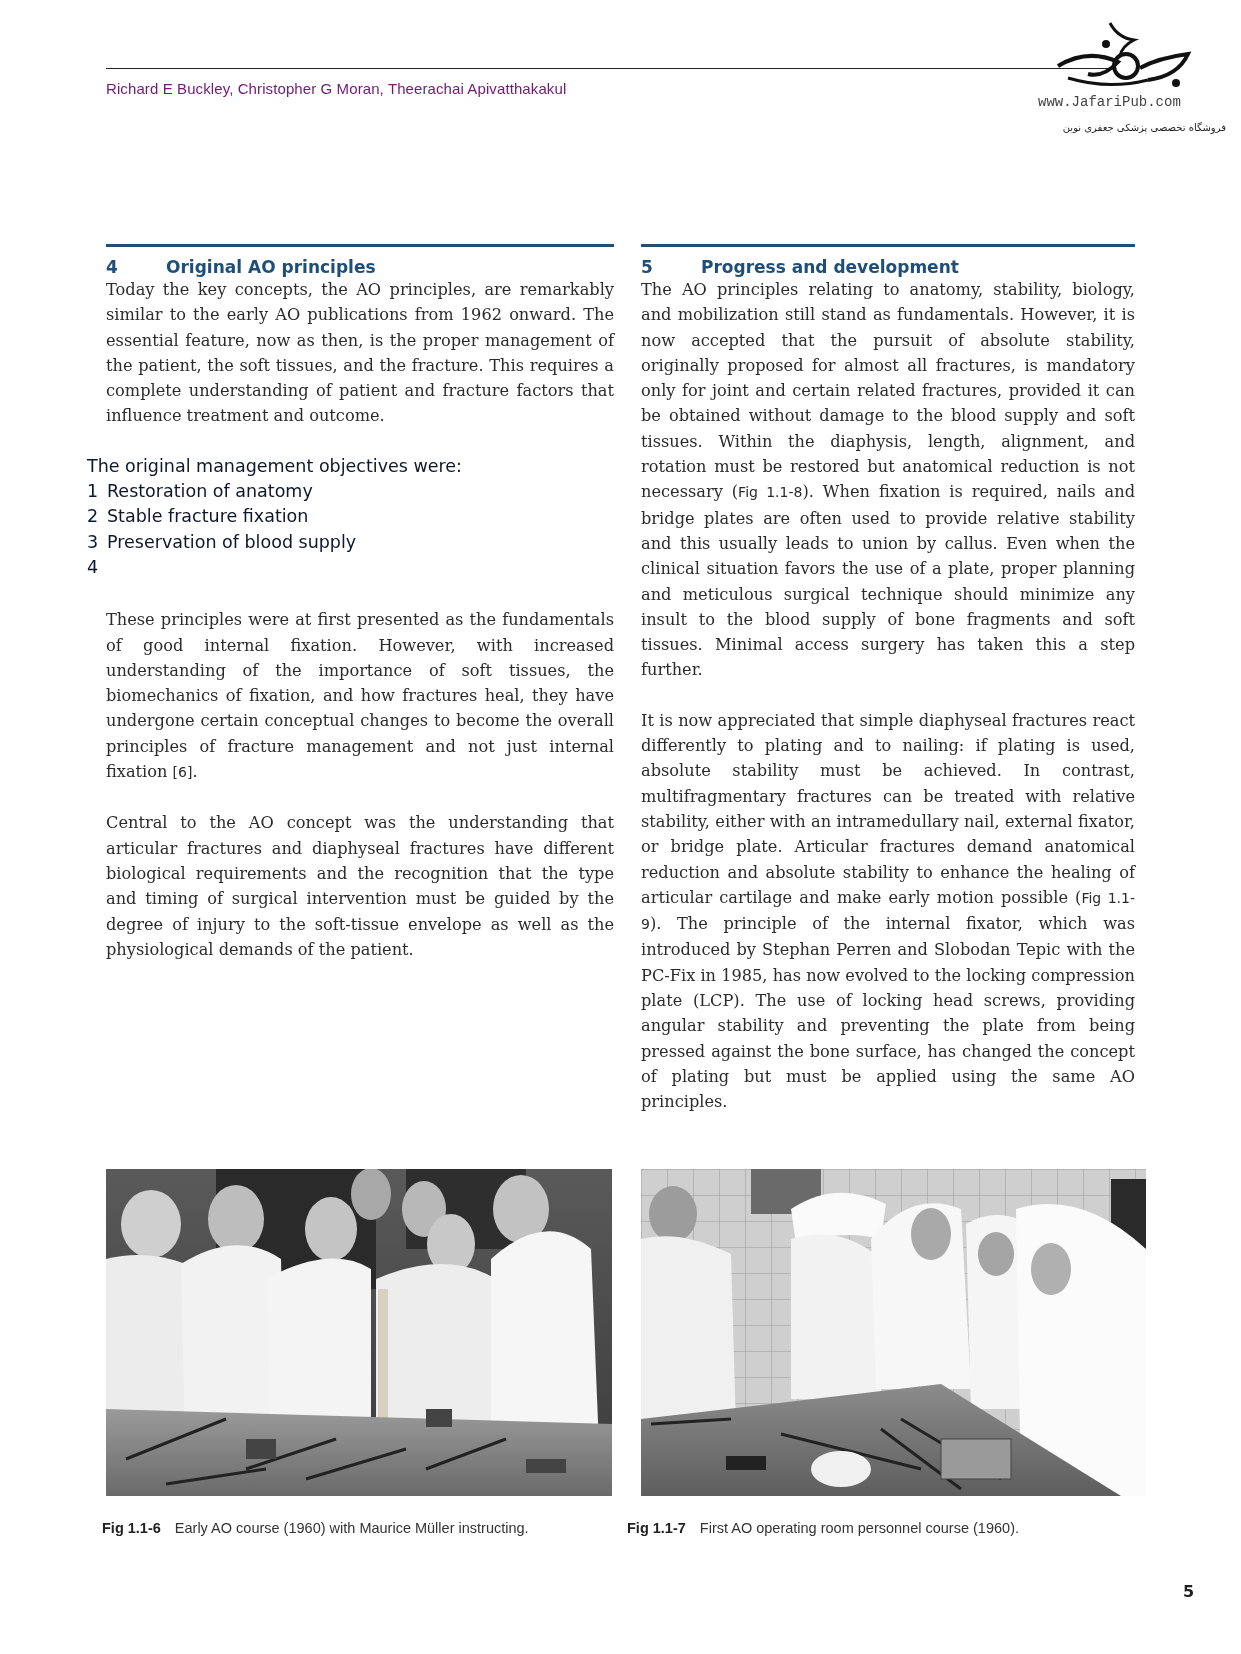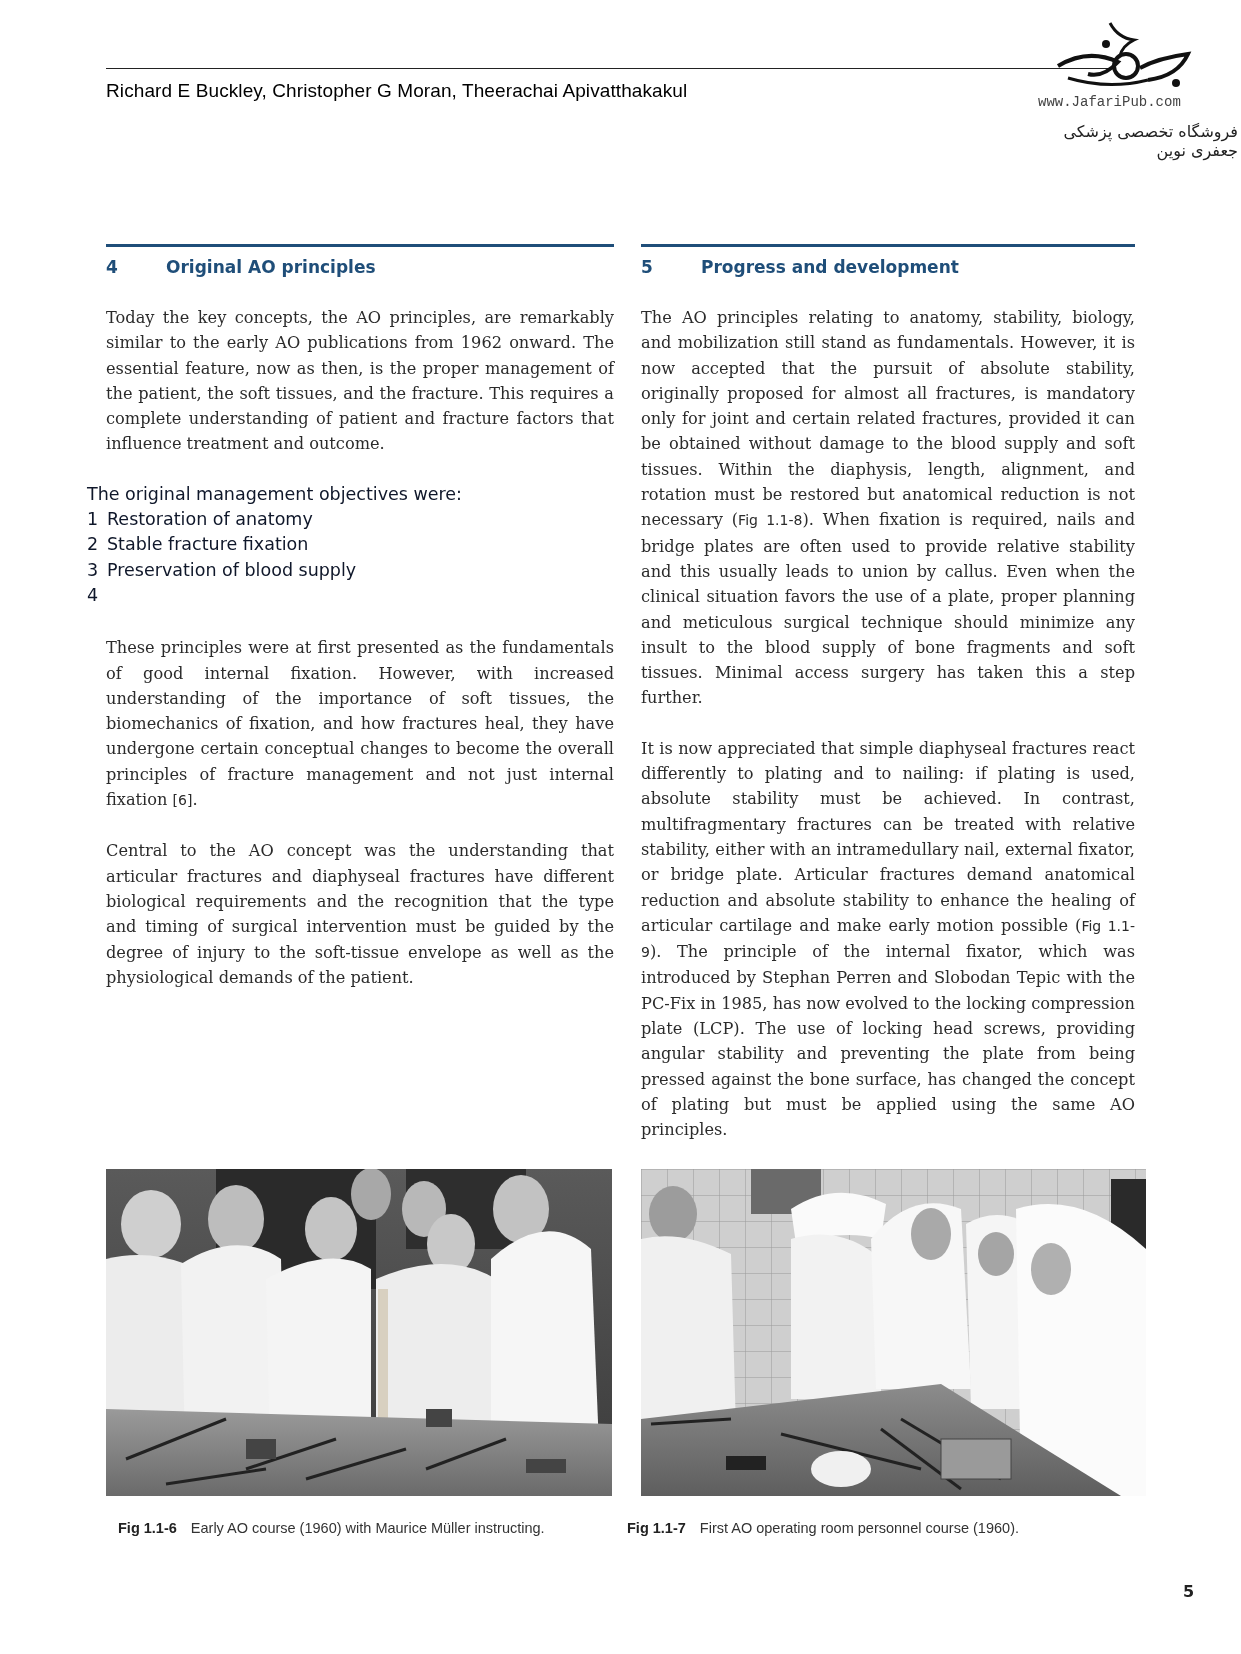--- a/index.html
+++ b/index.html
@@ -1,43 +1,43 @@
 <!DOCTYPE html>
 <html><head>
 <meta charset="utf-8">
 <style>
   html, body { margin: 0; padding: 0; background: #ffffff; }
   body { width: 1241px; height: 1654px; position: relative; overflow: hidden; font-family: "DejaVu Serif", serif; color: #2a2a2a; }
   .header-rule { position: absolute; left: 106px; top: 68px; width: 1010px; height: 1px; background: #222; }
-  .header-authors { position: absolute; left: 106px; top: 80px; font-family: "Liberation Sans", sans-serif; font-size: 19px; color: #000000; letter-spacing: 0.1px; }
+  .header-authors { position: absolute; left: 106px; top: 80px; font-family: "Liberation Sans", sans-serif; font-size: 15px; color: #701a75; letter-spacing: 0.1px; }
   .logo { position: absolute; left: 1030px; top: 18px; width: 190px; height: 120px; }
   .logo svg { position: absolute; left: 18px; top: 0; }
   .logo-url { position: absolute; left: 8px; top: 76px; width: 190px; font-family: Liberation Mono, monospace; font-size: 14px; color: #444; }
-  .logo-fa { position: absolute; left: 12px; top: 104px; width: 196px; font-family: "DejaVu Sans", sans-serif; font-size: 16px; color: #222; direction: rtl; text-align: right; }
+  .logo-fa { position: absolute; left: 0px; top: 104px; width: 196px; font-family: "DejaVu Sans", sans-serif; font-size: 10px; color: #222; direction: rtl; text-align: right; }
 
   .col { position: absolute; top: 244px; width: 508px; }
   .col-left { left: 106px; }
   .col-right { left: 641px; width: 494px; }
   .sec-rule { height: 3px; background: #1f4e79; }
   .sec-head { display: flex; font-family: "DejaVu Sans", sans-serif; font-weight: bold; color: #1f4e79; font-size: 17px; margin-top: 10px; }
   .sec-num { width: 60px; }
   .para { font-size: 16.2px; line-height: 25.3px; text-align: justify; color: #2b2b2b; margin: 0; }
-  .p1 { margin-top: 28px; }
+  .p1 { }
   .pgap { margin-top: 25px; }
   .ref { font-family: "DejaVu Sans", sans-serif; font-weight: normal; font-size: 14px; }
   .obj-block { margin-left: -19px; margin-top: 25px; font-family: "DejaVu Sans", sans-serif; color: #0f172a; font-size: 17.5px; line-height: 25.3px; }
   .obj-item { display: flex; }
   .obj-num { width: 20px; }
   .obj-ref { font-size: 13px; }
 
   .photo { position: absolute; top: 1169px; height: 327px; overflow: hidden; }
   .photo-left { left: 106px; width: 506px; }
   .photo-right { left: 641px; width: 505px; }
   .caption { position: absolute; top: 1520px; font-family: "Liberation Sans", sans-serif; font-size: 14.5px; color: #333; }
-  .caption-left { left: 118px; }
+  .caption-left { left: 102px; }
   .caption-right { left: 627px; }
   .cap-label { font-weight: bold; margin-right: 14px; color: #222; }
   .page-num { position: absolute; left: 1183px; top: 1582px; font-family: "DejaVu Sans", sans-serif; font-weight: bold; font-size: 16px; color: #222; }
 </style>
 </head>
 <body>
 
 <div class="header-rule"></div>
 <div class="header-authors">Richard E Buckley, Christopher G Moran, Theerachai Apivatthakakul</div>
 

